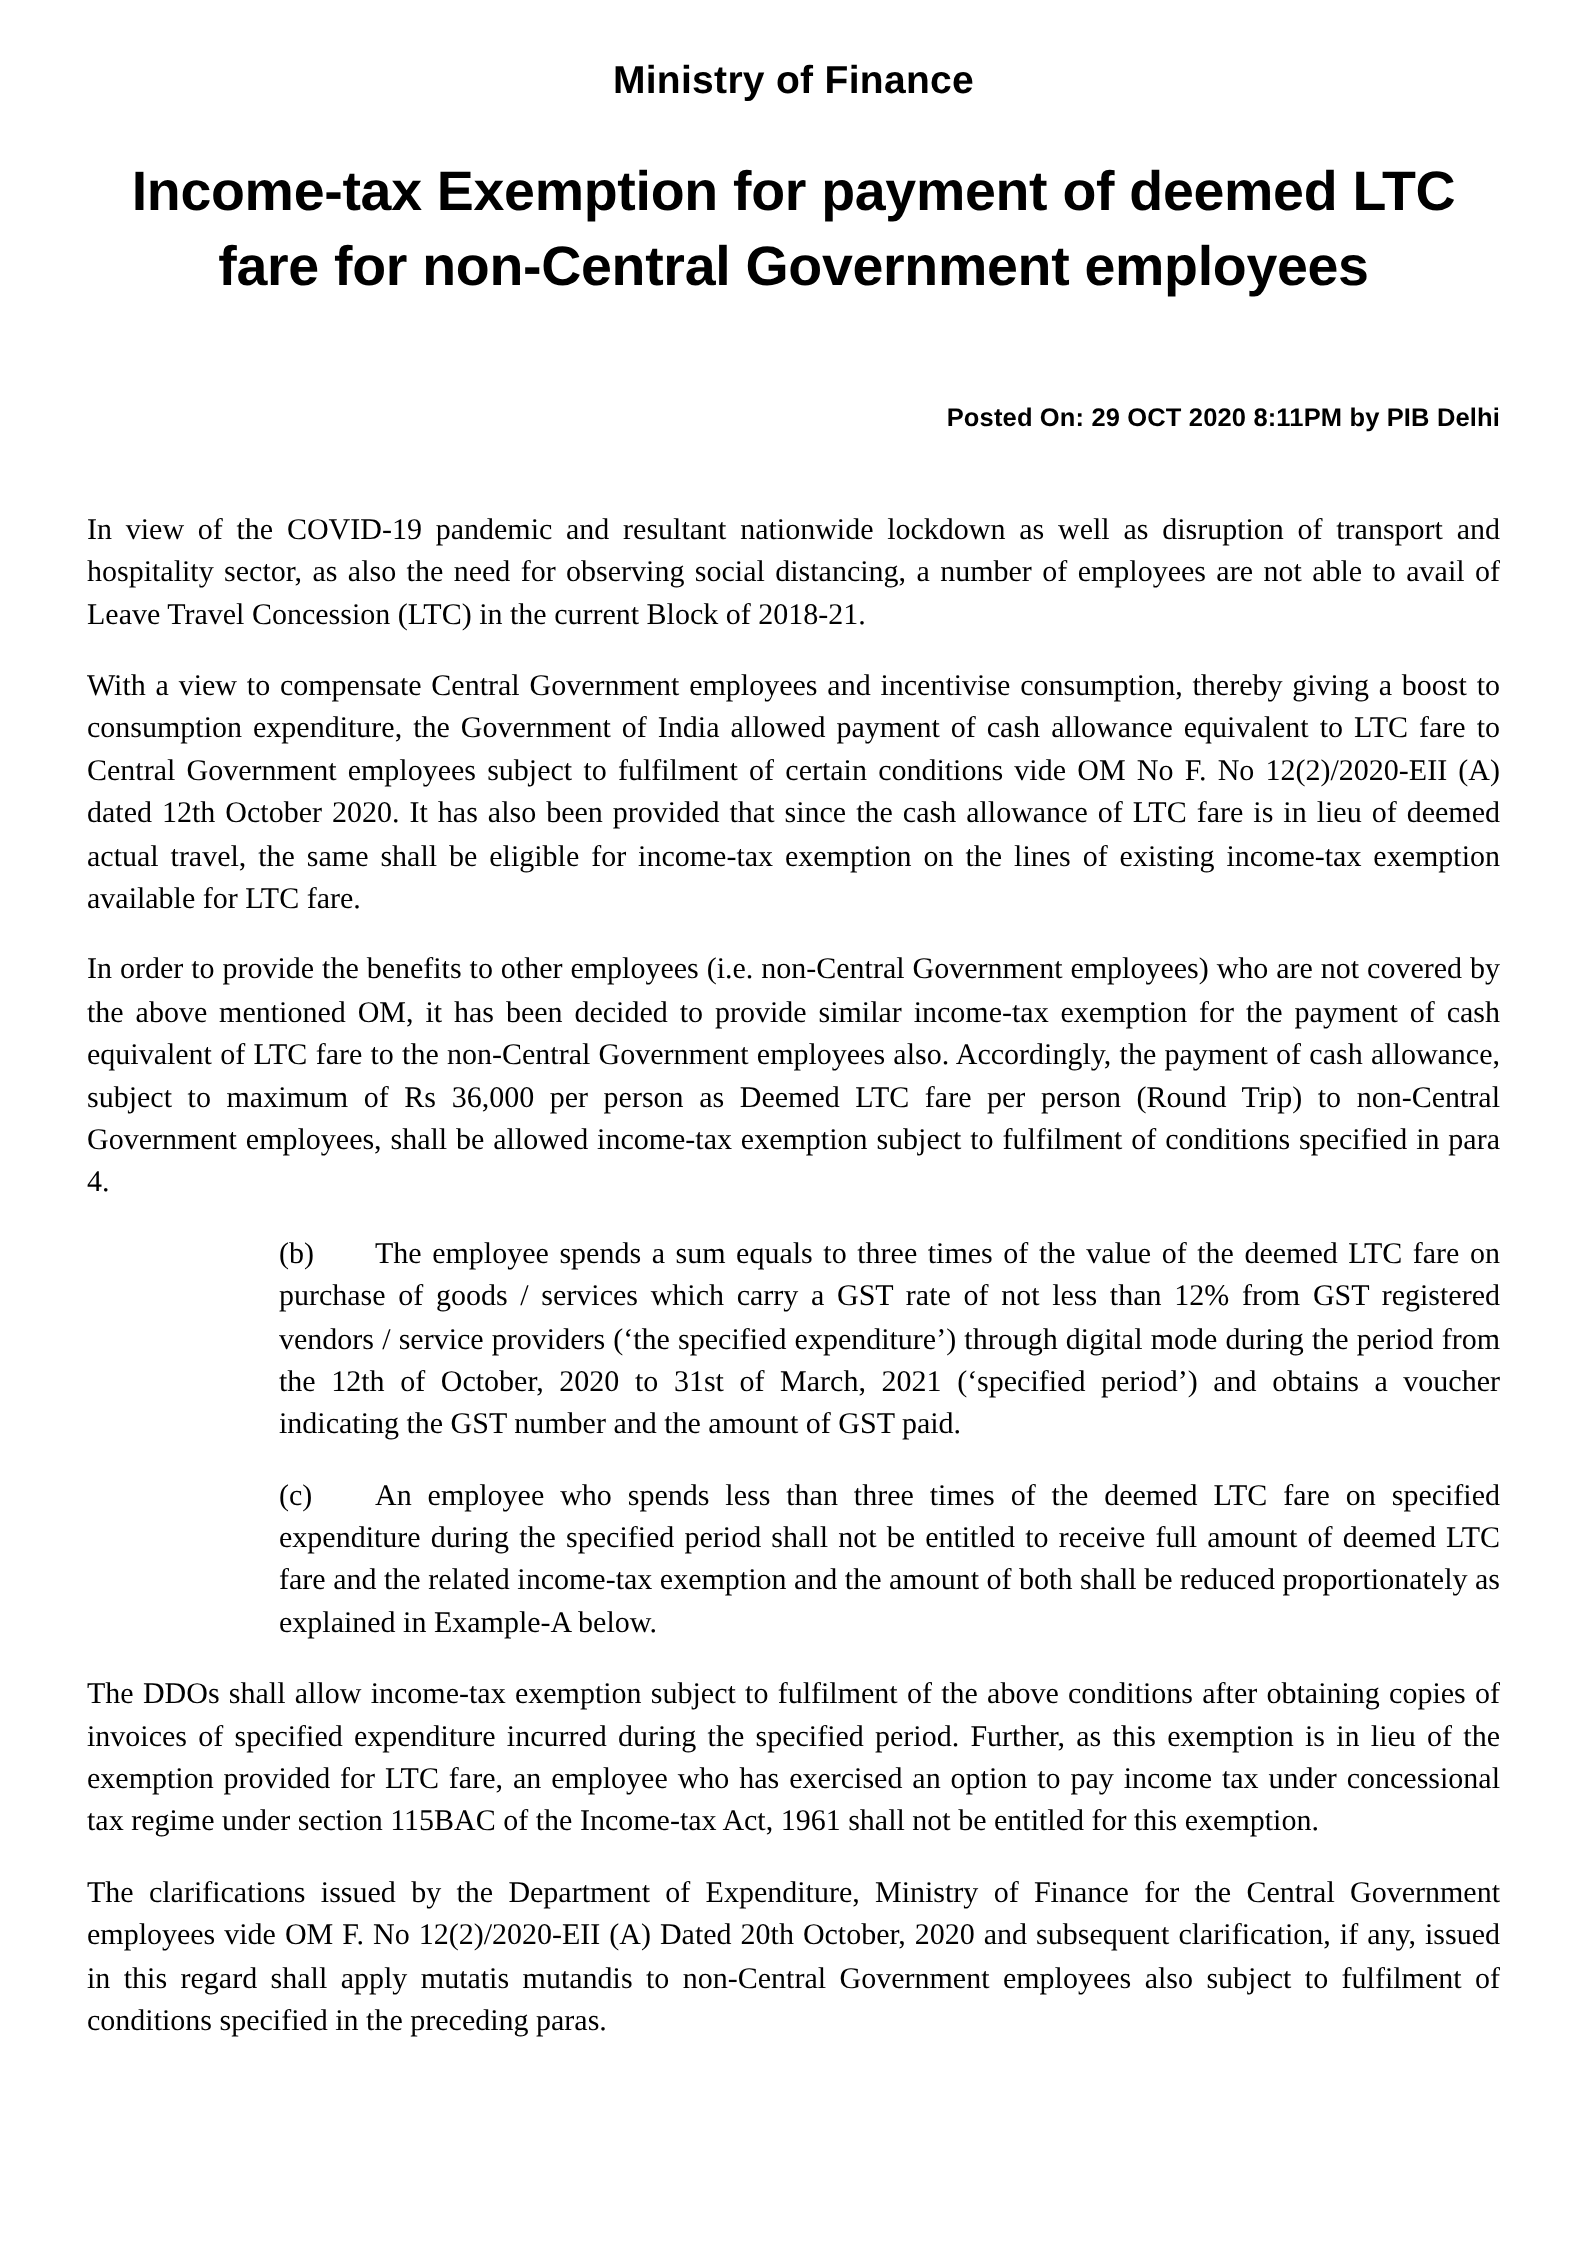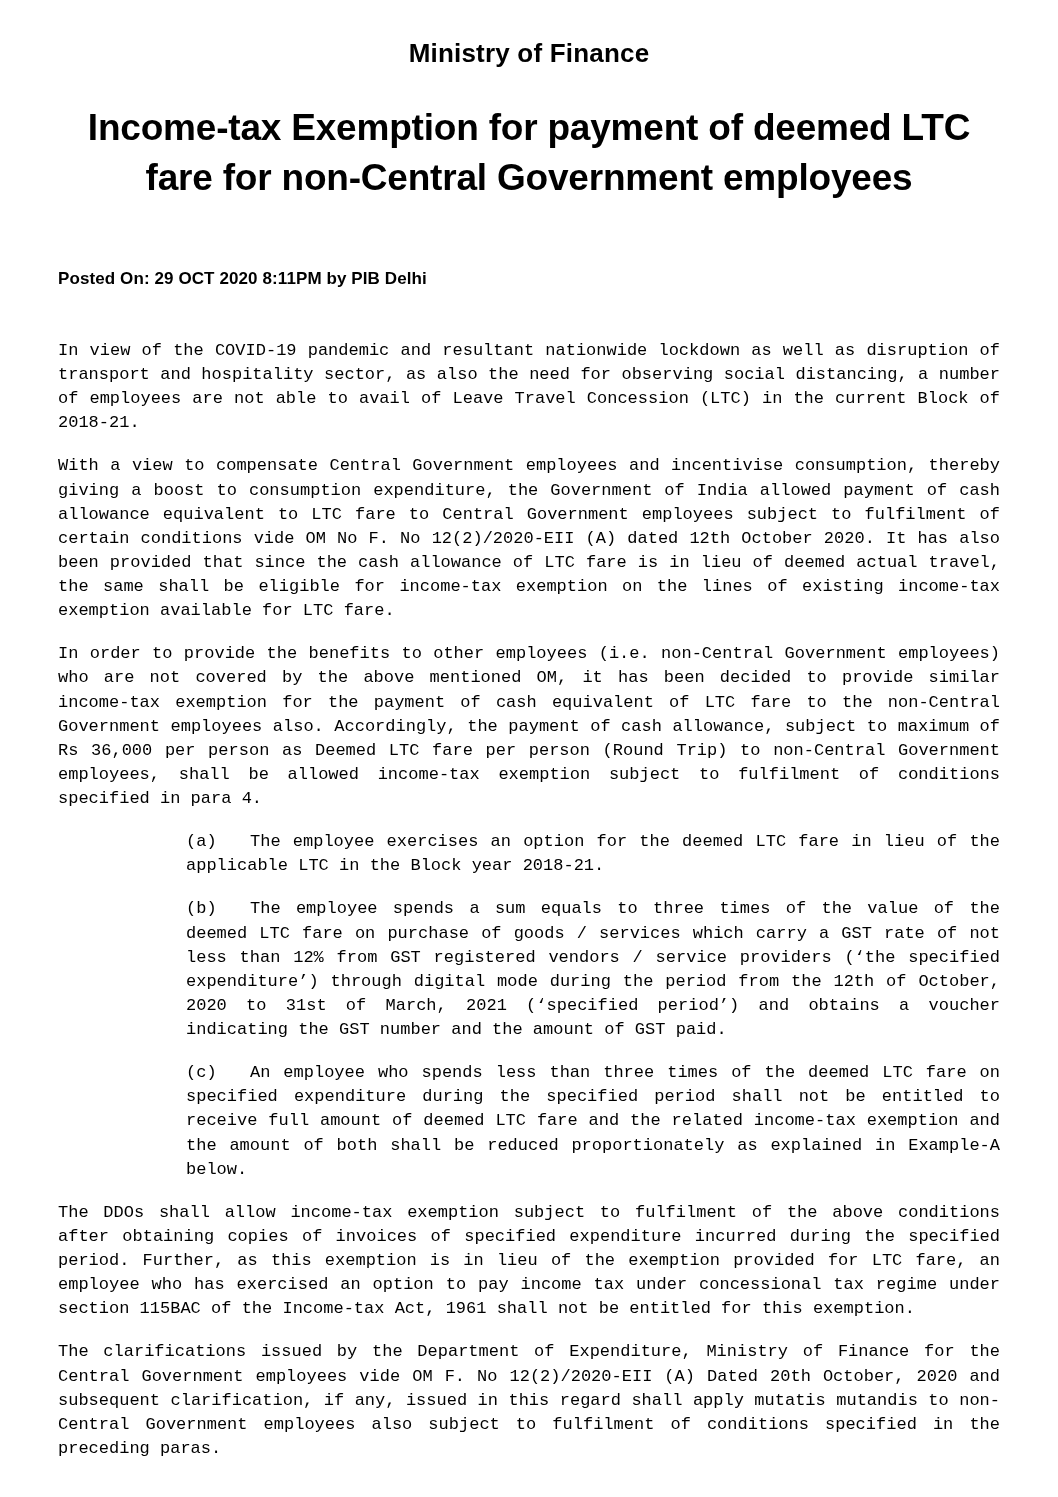--- a/index.html
+++ b/index.html
@@ -35,30 +35,30 @@
     line-height: 1.35;
     text-align: center;
     margin: 34px 0 0 0;
     padding: 0 10px;
     letter-spacing: -0.2px;
   }
   .posted {
     font-family: "Liberation Sans", sans-serif;
     font-size: 17px;
     font-weight: bold;
-    text-align: left;
+    text-align: right;
     margin: 66px 0 0 0;
     letter-spacing: 0.1px;
   }
   .body-text {
     margin-top: 50px;
   }
   p.para {
-    font-family: Liberation Mono, monospace;
-    font-size: 17px;
+    font-family: Liberation Serif, serif;
+    font-size: 20px;
     line-height: 1.42;
     text-align: justify;
     text-justify: inter-word;
     margin: 0 0 19px 0;
   }
   p.para.sub {
     margin-left: 128px;
     text-indent: 0;
   }
   .lbl {
@@ -76,21 +76,20 @@
   <h1 class="headline">Income-tax Exemption for payment of deemed LTC fare for non-Central Government employees</h1>
 
   <div class="posted">Posted On: 29 OCT 2020 8:11PM by PIB Delhi</div>
 
   <div class="body-text">
 
     <p class="para">In view of the COVID-19 pandemic and resultant nationwide lockdown as well as disruption of transport and hospitality sector, as also the need for observing social distancing, a number of employees are not able to avail of Leave Travel Concession (LTC) in the current Block of 2018-21.</p>
     <p class="para">With a view to compensate  Central Government employees and incentivise consumption, thereby giving a boost to consumption expenditure, the Government of India allowed payment of cash allowance equivalent to  LTC fare to Central Government employees subject to fulfilment of certain conditions vide OM No F. No 12(2)/2020-EII (A) dated 12th October 2020. It has also been provided that since the cash allowance of LTC fare is in lieu of deemed actual travel, the same shall be eligible for income-tax exemption on the lines of existing income-tax exemption available for LTC fare.</p>
     <p class="para">In order to provide the benefits to other employees (i.e. non-Central Government employees) who are not covered by the above mentioned OM, it has been decided to provide similar income-tax exemption for the payment of cash equivalent of LTC fare to the non-Central Government employees also. Accordingly, the payment of cash allowance,  subject to maximum of Rs 36,000 per person as Deemed LTC fare per person (Round Trip) to non-Central Government employees,  shall be allowed income-tax exemption subject to fulfilment of conditions specified in para 4.</p>
 
-    <p class="para sub"><span class="lbl">(a)</span><span>The employee exercises an option for the deemed LTC fare in lieu of the applicable LTC in the Block year 2018-21.</span></p>
 
     <p class="para sub"><span class="lbl">(b)</span><span>The employee spends a sum equals to three times of the value of the deemed LTC fare on purchase of goods / services which carry a GST rate of not less than 12% from GST registered vendors / service providers (‘the specified expenditure’) through digital mode during the period from the 12th of October, 2020 to 31st of March, 2021 (‘specified period’) and obtains a voucher indicating the GST number and the amount of GST paid.</span></p>
 
     <p class="para sub"><span class="lbl">(c)</span><span>An employee who spends less than three times of the deemed LTC fare on specified expenditure during the specified period shall not be entitled to receive full amount of deemed LTC fare and the related income-tax exemption and the amount of both shall be reduced proportionately as explained in Example-A below.</span></p>
 
     <p class="para">The DDOs shall allow income-tax exemption subject to fulfilment of the above conditions after obtaining copies of invoices of specified expenditure incurred during the specified period. Further, as this exemption is in lieu of the exemption provided for LTC fare, an employee who has exercised an option to pay income tax under concessional tax regime under section 115BAC of the Income-tax Act, 1961 shall not be entitled for this exemption.</p>
     <p class="para">The clarifications issued by the Department of Expenditure, Ministry of Finance for the Central Government employees vide OM F. No 12(2)/2020-EII (A) Dated 20th October, 2020 and subsequent clarification, if any, issued in this regard shall apply mutatis mutandis to non-Central Government employees also subject to fulfilment of conditions specified in the preceding paras.</p>
 
   </div>
 </div>

